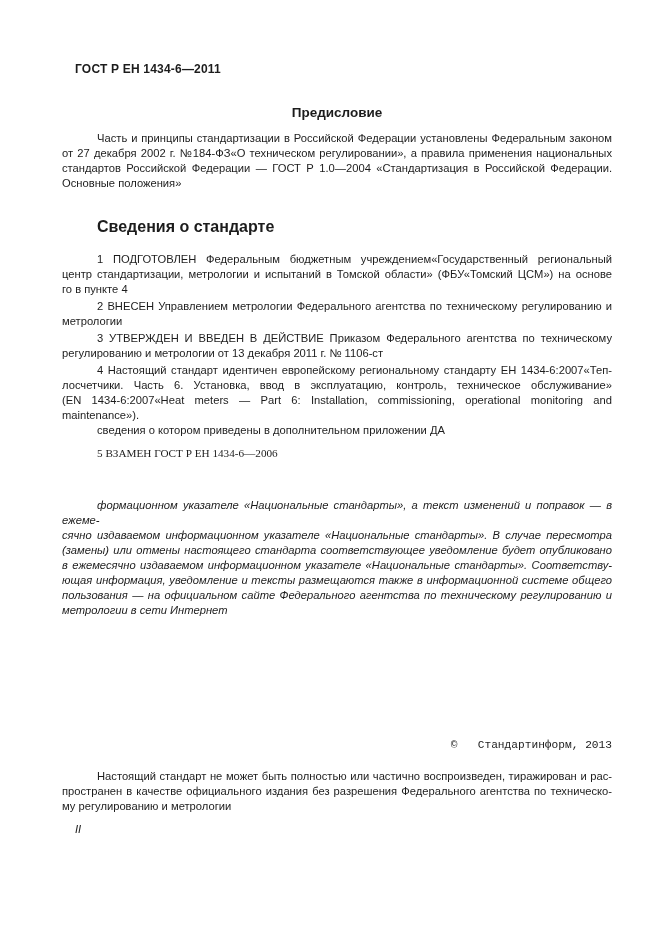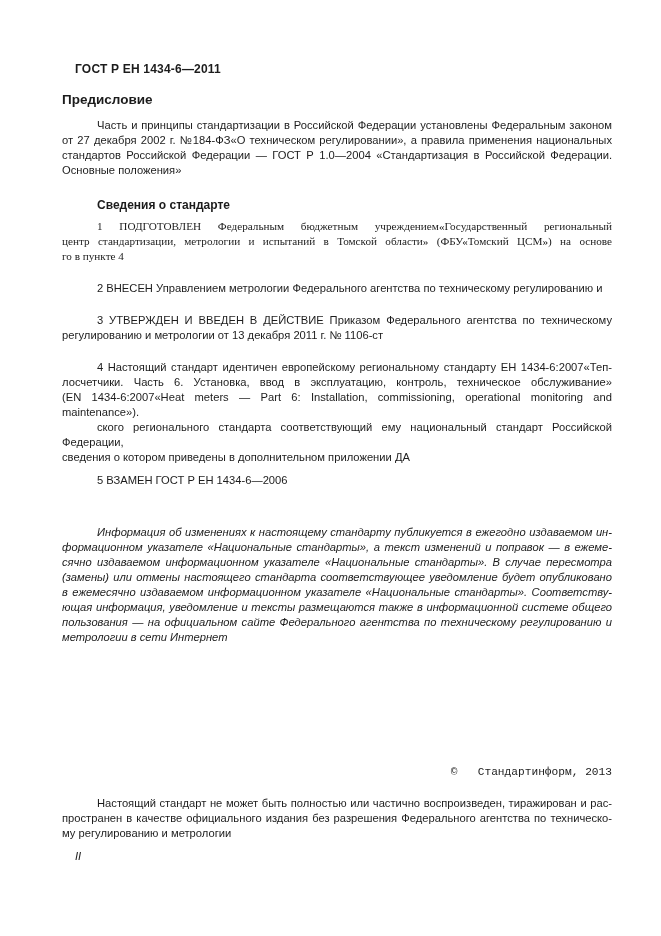--- a/index.html
+++ b/index.html
@@ -19,40 +19,41 @@
   .doc-code {
     font-weight: bold;
     font-size: 12px;
     padding-left: 13px;
     letter-spacing: 0.2px;
   }
   .page-title {
     font-weight: bold;
     font-size: 13.5px;
     line-height: 17px;
-    margin-top: 14px;
+    text-align: center;
+    margin-top: 27px;
   }
   .subheading {
     font-weight: bold;
-    font-size: 12px;
+    font-size: 16px;
     padding-left: 35px;
-    margin-top: 20px;
+    margin-top: 28px;
   }
-  .para { margin-top: 17px; }
+  .para { margin-top: 2px; }
   
   .jline { text-align: justify; text-align-last: justify; }
   .para > .jline:last-child { text-align-last: auto; }
   .indent > .jline:first-child { text-indent: 35px; }
   .note { font-style: italic; }
   .copyright { text-align: right; margin-top: 120px; font-family: Liberation Mono, monospace; }
   .page-number { padding-left: 13px; margin-top: 8px; font-style: italic; }
   
   .mt0   { margin-top: 0; }
-  .mt6   { margin-top: 6px; font-family: Liberation Serif, serif; }
-  .mt8   { margin-top: 8px; }
+  .mt6   { margin-top: 18px; }
+  .mt8   { margin-top: 8px; font-family: Liberation Serif, serif; }
   .mt10  { margin-top: 10px; }
   .mt16  { margin-top: 16px; }
   .mt37  { margin-top: 37px; }
 </style>
 </head>
 <body>
 
 <div class="page">
 
   <div class="doc-code">ГОСТ Р ЕН 1434-6—2011</div>
@@ -69,45 +70,44 @@
   <div class="subheading">Сведения о стандарте</div>
 
   <div class="para indent mt6">
       <div class="jline">1 ПОДГОТОВЛЕН Федеральным бюджетным учреждением«Государственный региональный</div>
       <div class="jline">центр стандартизации, метрологии и испытаний в Томской области» (ФБУ«Томский ЦСМ») на основе</div>
       <div class="jline">го в пункте 4</div>
     </div>
 
   <div class="para indent">
       <div class="jline">2 ВНЕСЕН Управлением метрологии Федерального агентства по техническому регулированию и</div>
+      <div class="jline">метрологии</div>
     </div>
 
   <div class="para indent">
       <div class="jline">3 УТВЕРЖДЕН И ВВЕДЕН В ДЕЙСТВИЕ Приказом Федерального агентства по техническому</div>
       <div class="jline">регулированию и метрологии от 13 декабря 2011 г. № 1106-ст</div>
     </div>
 
   <div class="para indent">
       <div class="jline">4 Настоящий стандарт идентичен европейскому региональному стандарту ЕН 1434-6:2007«Теп-</div>
       <div class="jline">лосчетчики. Часть 6. Установка, ввод в эксплуатацию, контроль, техническое обслуживание»</div>
       <div class="jline">(EN 1434-6:2007«Heat meters — Part 6: Installation, commissioning, operational monitoring and</div>
       <div class="jline">maintenance»).</div>
     </div>
 
   <div class="para indent mt0">
-      <div class="jline">ского регионального стандарта соответствующий ему национальный стандарт Российской Федерации,</div>
       <div class="jline">сведения о котором приведены в дополнительном приложении ДА</div>
     </div>
 
   <div class="para indent mt8">
       <div class="jline">5 ВЗАМЕН ГОСТ Р ЕН 1434-6—2006</div>
     </div>
 
   <div class="para indent note mt37">
-      <div class="jline">Информация об изменениях к настоящему стандарту публикуется в ежегодно издаваемом ин-</div>
       <div class="jline">формационном указателе «Национальные стандарты», а текст изменений и поправок — в ежеме-</div>
       <div class="jline">сячно издаваемом информационном указателе «Национальные стандарты». В случае пересмотра</div>
       <div class="jline">(замены) или отмены настоящего стандарта соответствующее уведомление будет опубликовано</div>
       <div class="jline">в ежемесячно издаваемом информационном указателе «Национальные стандарты». Соответству-</div>
       <div class="jline">ющая информация, уведомление и тексты размещаются также в информационной системе общего</div>
       <div class="jline">пользования — на официальном сайте Федерального агентства по техническому регулированию и</div>
       <div class="jline">метрологии в сети Интернет</div>
     </div>
 
   <div class="copyright">©&nbsp;&nbsp;&nbsp;Стандартинформ, 2013</div>

